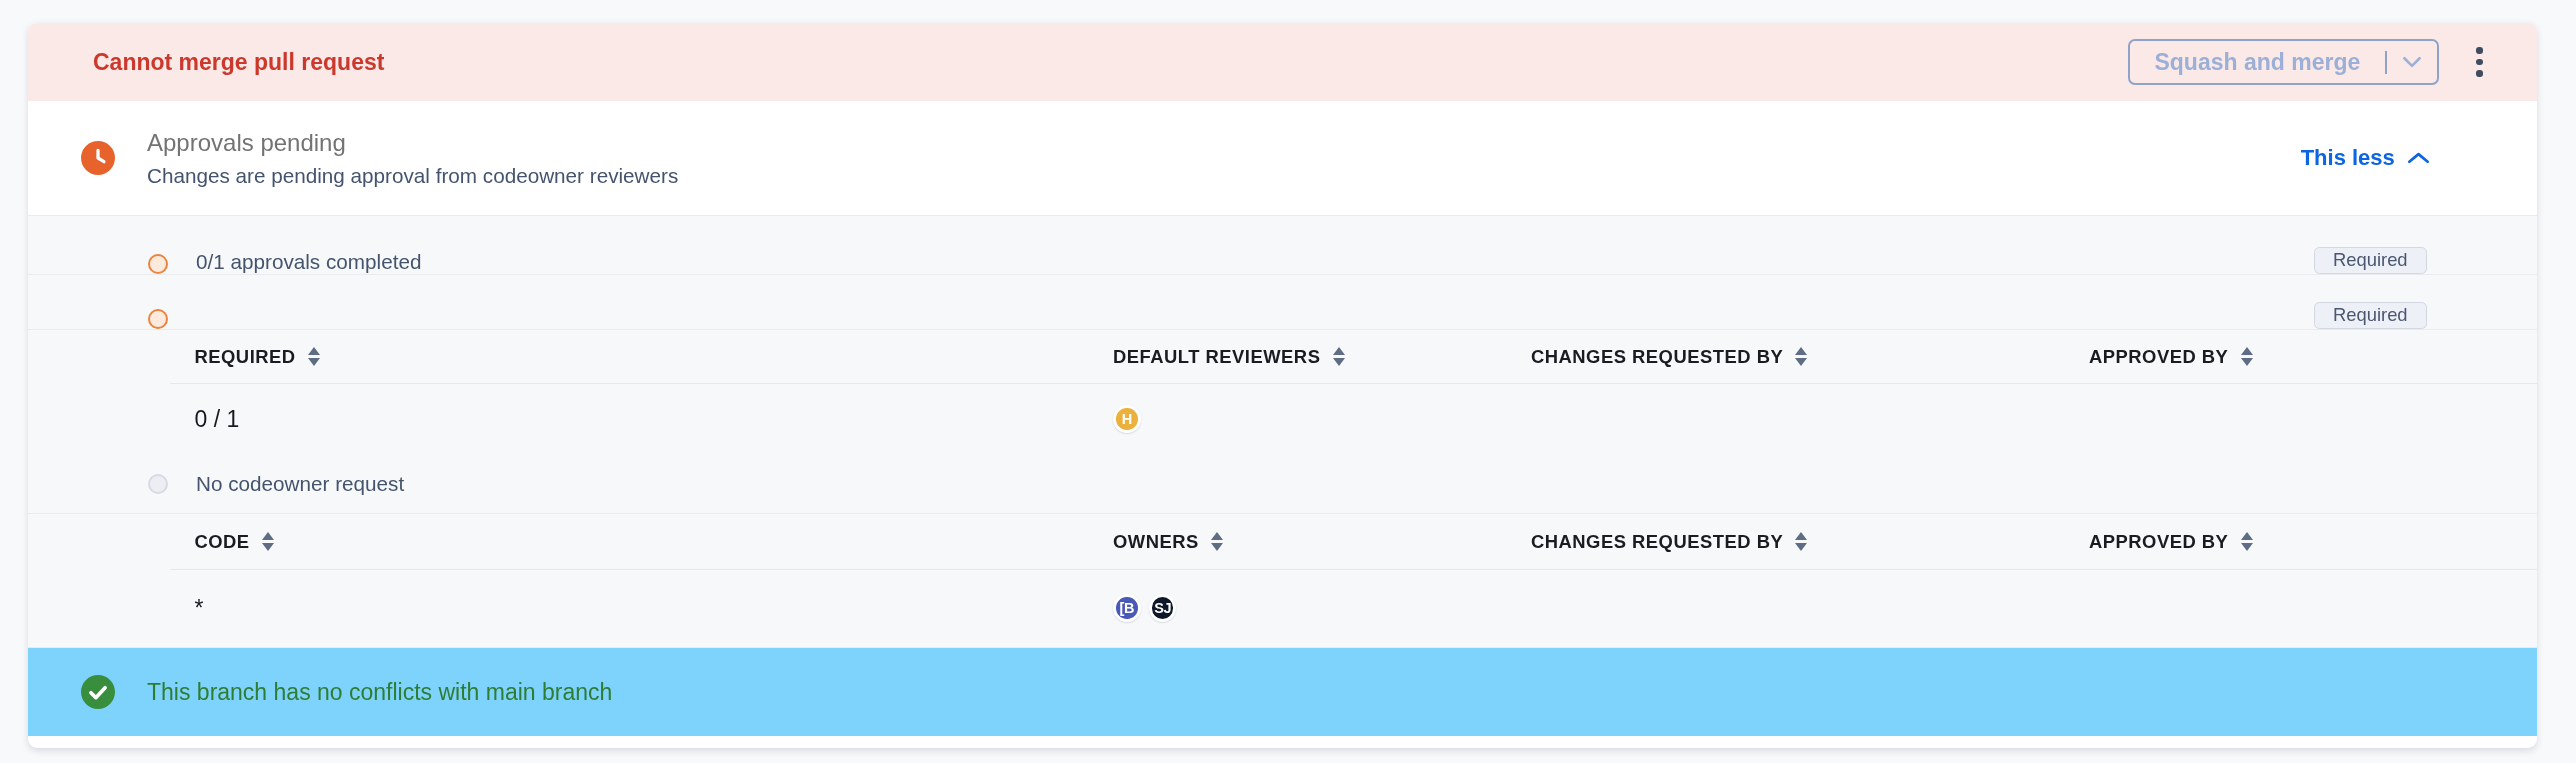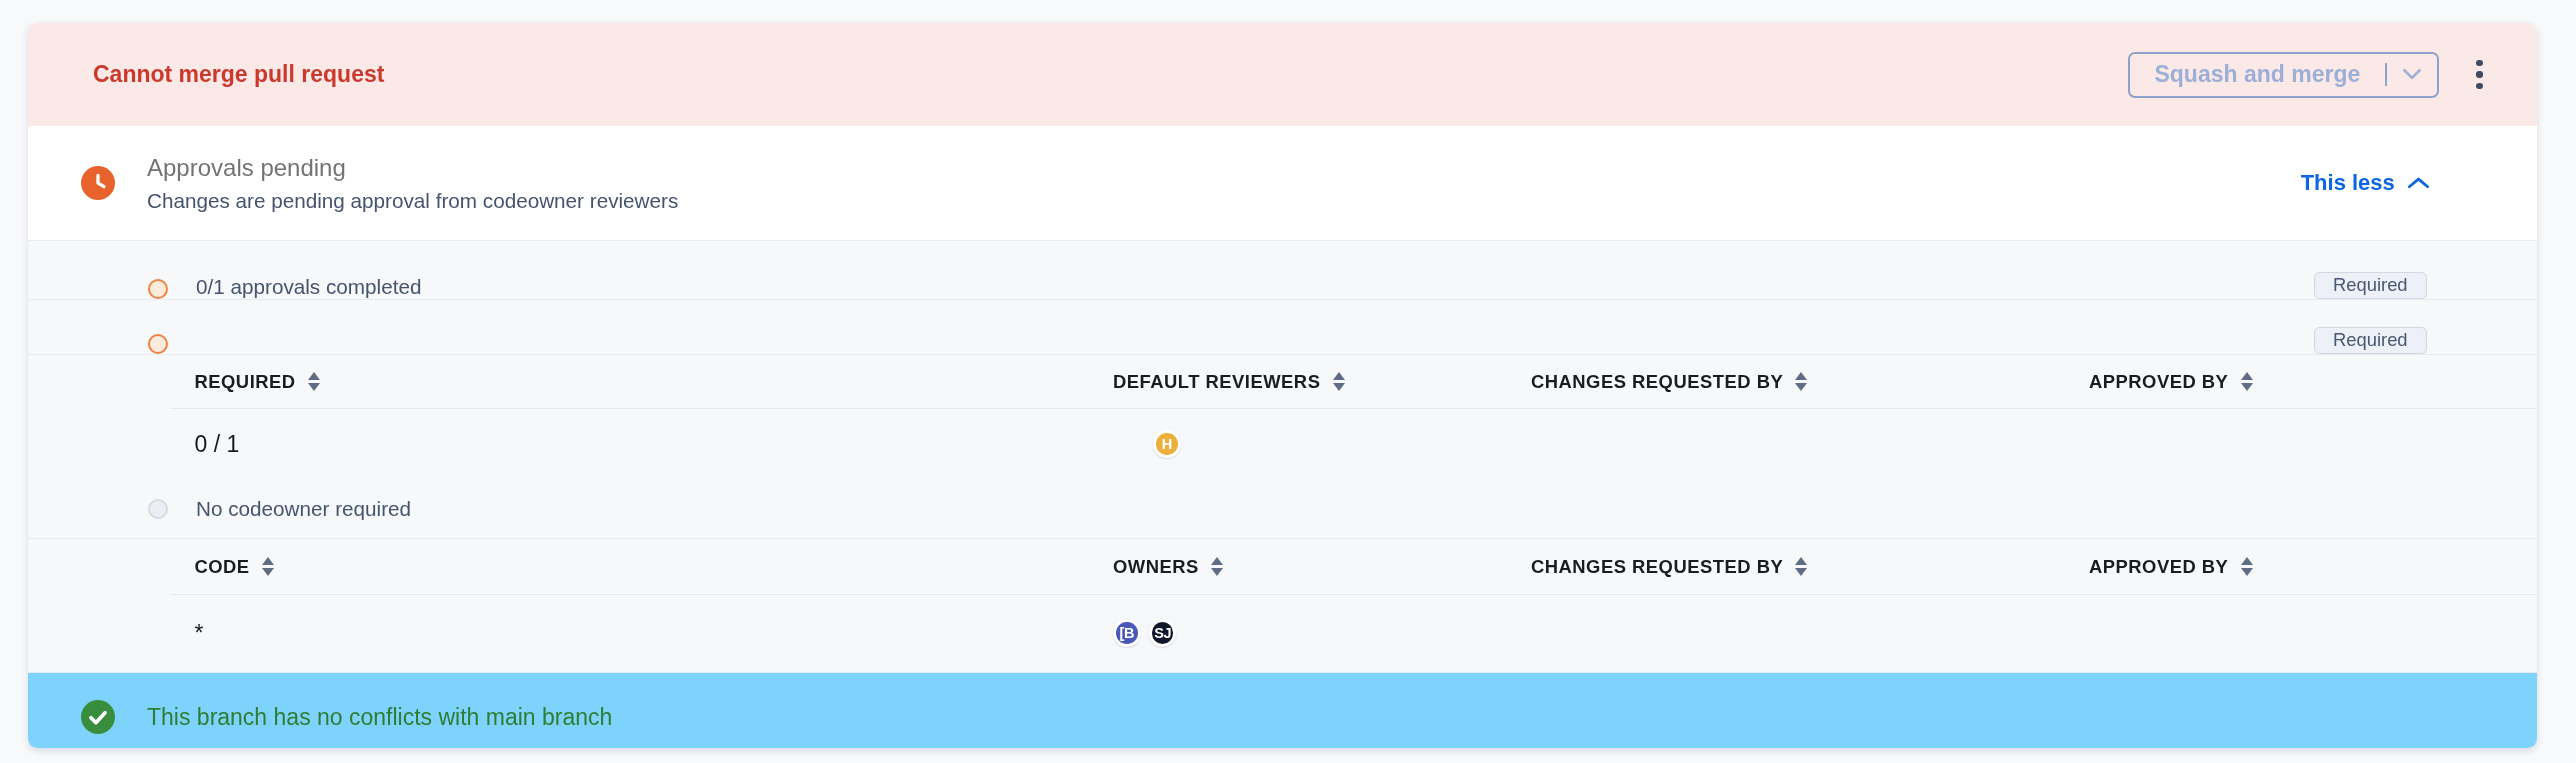--- a/index.html
+++ b/index.html
@@ -4,21 +4,21 @@
 <style>
   html,body{margin:0;padding:0;width:2576px;height:763px;overflow:hidden;
     background:#f8f9fb;font-family:"Liberation Sans",sans-serif;}
   *{box-sizing:border-box;}
 
   .card{position:absolute;left:28px;top:23px;width:2509px;height:725px;
     background:#ffffff;border-radius:9.2px;overflow:hidden;
     box-shadow:0 2.3px 7.6px rgba(23,43,77,.14);}
 
   
-  .banner{height:103px;background:#fae9e7;display:flex;align-items:center;
+  .banner{height:78px;background:#fae9e7;display:flex;align-items:center;
     padding:0 46px 0 65px;}
   .banner-title{flex:1;font-size:23px;font-weight:bold;color:#cb382c;}
   .merge-btn{display:flex;align-items:center;height:46px;min-width:311px;
     border:2.3px solid #8fa3c9;border-radius:6.9px;background:transparent;
     color:#9cafd6;font-size:23px;font-weight:bold;padding:0;cursor:default;}
   .merge-btn .lbl{flex:1;text-align:center;padding:0 23px;}
   .merge-btn .divider{width:2.3px;height:23px;background:#8fa3c9;}
   .merge-btn .chev{width:50px;display:flex;align-items:center;justify-content:center;}
   .kebab{margin-left:29px;width:23px;display:flex;flex-direction:column;
     align-items:center;gap:5.4px;background:none;border:none;cursor:pointer;padding:6.1px 0;}
@@ -46,21 +46,21 @@
   .check-label{margin-left:28px;font-size:20.7px;color:#44546f;}
   .badge{margin-left:auto;margin-right:110px;height:27.5px;display:flex;align-items:center;
     padding:0 18.4px;border:1.5px solid #d3d7e2;border-radius:5.4px;background:#eef0f7;
     font-size:18.4px;color:#4a5770;}
 
   
   .panel{height:318px;background:#f7f8f9;border-top:1.5px solid #e9ebee;}
   .tbl{margin-left:142px;}
   .thead,.trow{display:grid;grid-template-columns:943px 418px 558px 1fr;align-items:center;}
   .t1 .thead{height:54px;border-bottom:1.5px solid #e6e8ed;}
-  .t1 .trow{height:70px;gap:40px;}
+  .t1 .trow{height:70px;}
   .t2 .thead{height:56px;border-bottom:1.5px solid #e6e8ed;}
   .t2 .trow{height:76px;}
   .thead .cell,.trow .cell{padding-left:0;}
   .thead .cell:first-child,.trow .cell:first-child{padding-left:24.5px;}
   .col-head{display:flex;align-items:center;cursor:pointer;}
   .col-head .txt{font-size:18.4px;font-weight:bold;color:#191c21;letter-spacing:0.5px;}
   .sort{display:inline-flex;flex-direction:column;gap:3.8px;margin-left:12.2px;}
   .sort i{width:0;height:0;border-left:6.1px solid transparent;border-right:6.1px solid transparent;}
   .sort .up{border-bottom:8.4px solid #5e6c84;}
   .sort .dn{border-top:8.4px solid #5e6c84;}
@@ -167,21 +167,21 @@
         <div class="cell avatars">
           <span class="avatar" style="background: rgb(236, 176, 60);">H</span>
         </div>
         <div class="cell cell-text"></div>
         <div class="cell cell-text"></div>
       </div>
     </div>
 
     <div class="co-row">
       <span class="circ none"></span>
-      <span class="check-label">No codeowner required</span>
+      <span class="check-label">No codeowner request</span>
     </div>
 
     <div class="tbl t2">
       <div class="thead">
         <div class="cell col-head">
           <span class="txt">CODE</span>
           <span class="sort">
               <i class="up"></i>
               <i class="dn"></i>
             </span>

